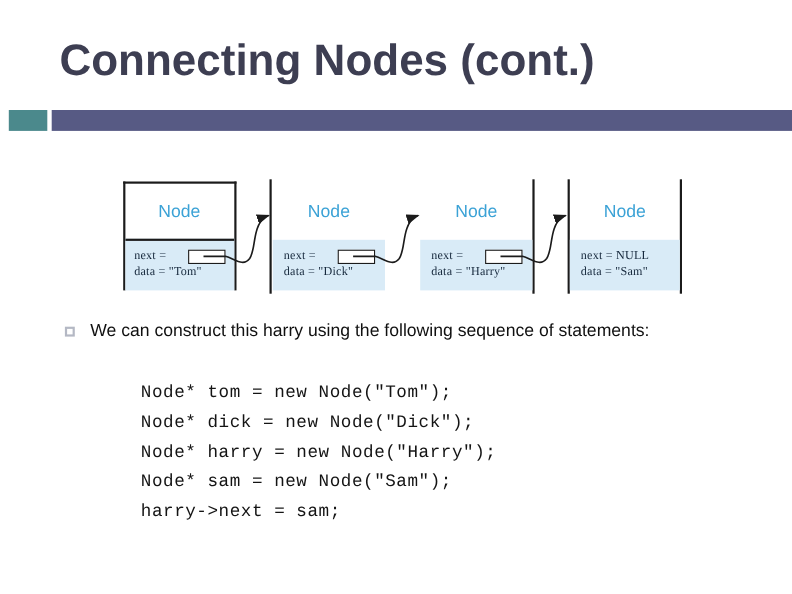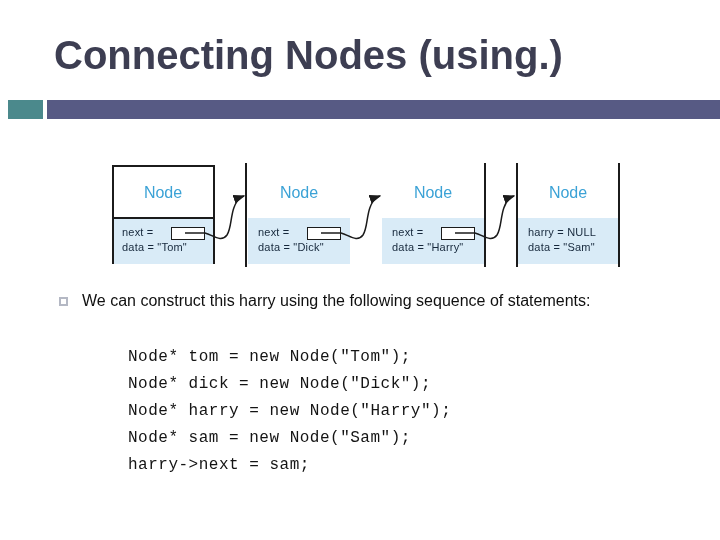--- a/index.html
+++ b/index.html
@@ -35,21 +35,21 @@
   .vline{position:absolute;top:8px;width:2px;height:104px;background:var(--diagram-ink);}
   .vl-n2{left:245px;} .vl-n3r{left:484px;} .vl-n4l{left:516px;} .vl-n4r{left:618px;}
   .cellfill{position:absolute;top:63px;height:46px;background:var(--node-fill);}
   .cf-n2{left:248px;width:102px;} .cf-n3{left:382px;width:102px;} .cf-n4{left:518px;width:100px;}
   .node-label{
     position:absolute;top:29px;width:60px;text-align:center;
     font-size:16px;color:var(--node-label-blue);
   }
   .nl-1{left:133px;} .nl-2{left:269px;} .nl-3{left:403px;} .nl-4{left:538px;}
   .cellline{
-    position:absolute;font-family:Liberation Sans, sans-serif;
+    position:absolute;font-family:Liberation Serif, serif;
     font-size:11px;line-height:13px;letter-spacing:0.2px;color:#16283c;white-space:pre;
   }
   .row-next{top:71px;} .row-data{top:86px;}
   .cx-1{left:122px;} .cx-2{left:258px;} .cx-3{left:392px;} .cx-4{left:528px;}
   .pbox{
     position:absolute;top:72px;width:32px;height:11px;background:#ffffff;
     border:1.5px solid var(--diagram-ink);box-sizing:content-box;
   }
   .pb-1{left:171px;} .pb-2{left:307px;} .pb-3{left:441px;}
   .arrow-layer{position:absolute;left:0;top:0;width:720px;height:120px;pointer-events:none;}
@@ -68,21 +68,21 @@
   .code-block{
     left:128px;top:344px;width:560px;
     font-family:"Liberation Mono","DejaVu Sans Mono",monospace;
     font-size:16px;letter-spacing:0.5px;color:#141414;
   }
   .code-line{height:27px;line-height:27px;white-space:pre;}
 </style>
 </head>
 <body>
 
-<div class="abs slide-title">Connecting Nodes (using.)</div>
+<div class="abs slide-title">Connecting Nodes (cont.)</div>
 
 <div class="abs bar-teal"></div>
 <div class="abs bar-purple"></div>
 
 <div class="abs diagram">
 
   <div class="node1-box">
     <div class="fill"></div>
   </div>
 
@@ -99,21 +99,21 @@
   <div class="node-label nl-2">Node</div>
   <div class="node-label nl-3">Node</div>
   <div class="node-label nl-4">Node</div>
 
   <div class="cellline row-next cx-1">next =</div>
   <div class="cellline row-data cx-1">data = "Tom"</div>
   <div class="cellline row-next cx-2">next =</div>
   <div class="cellline row-data cx-2">data = "Dick"</div>
   <div class="cellline row-next cx-3">next =</div>
   <div class="cellline row-data cx-3">data = "Harry"</div>
-  <div class="cellline row-next cx-4">harry = NULL</div>
+  <div class="cellline row-next cx-4">next = NULL</div>
   <div class="cellline row-data cx-4">data = "Sam"</div>
 
   <div class="pbox pb-1"></div>
   <div class="pbox pb-2"></div>
   <div class="pbox pb-3"></div>
 
   <svg class="arrow-layer" viewBox="0 0 720 120">
     <defs>
       <marker id="ah" markerWidth="8" markerHeight="6" refX="7" refY="3" orient="auto">
         <path d="M0,0 L8,3 L0,6 z" fill="#1b1b1b"></path>

